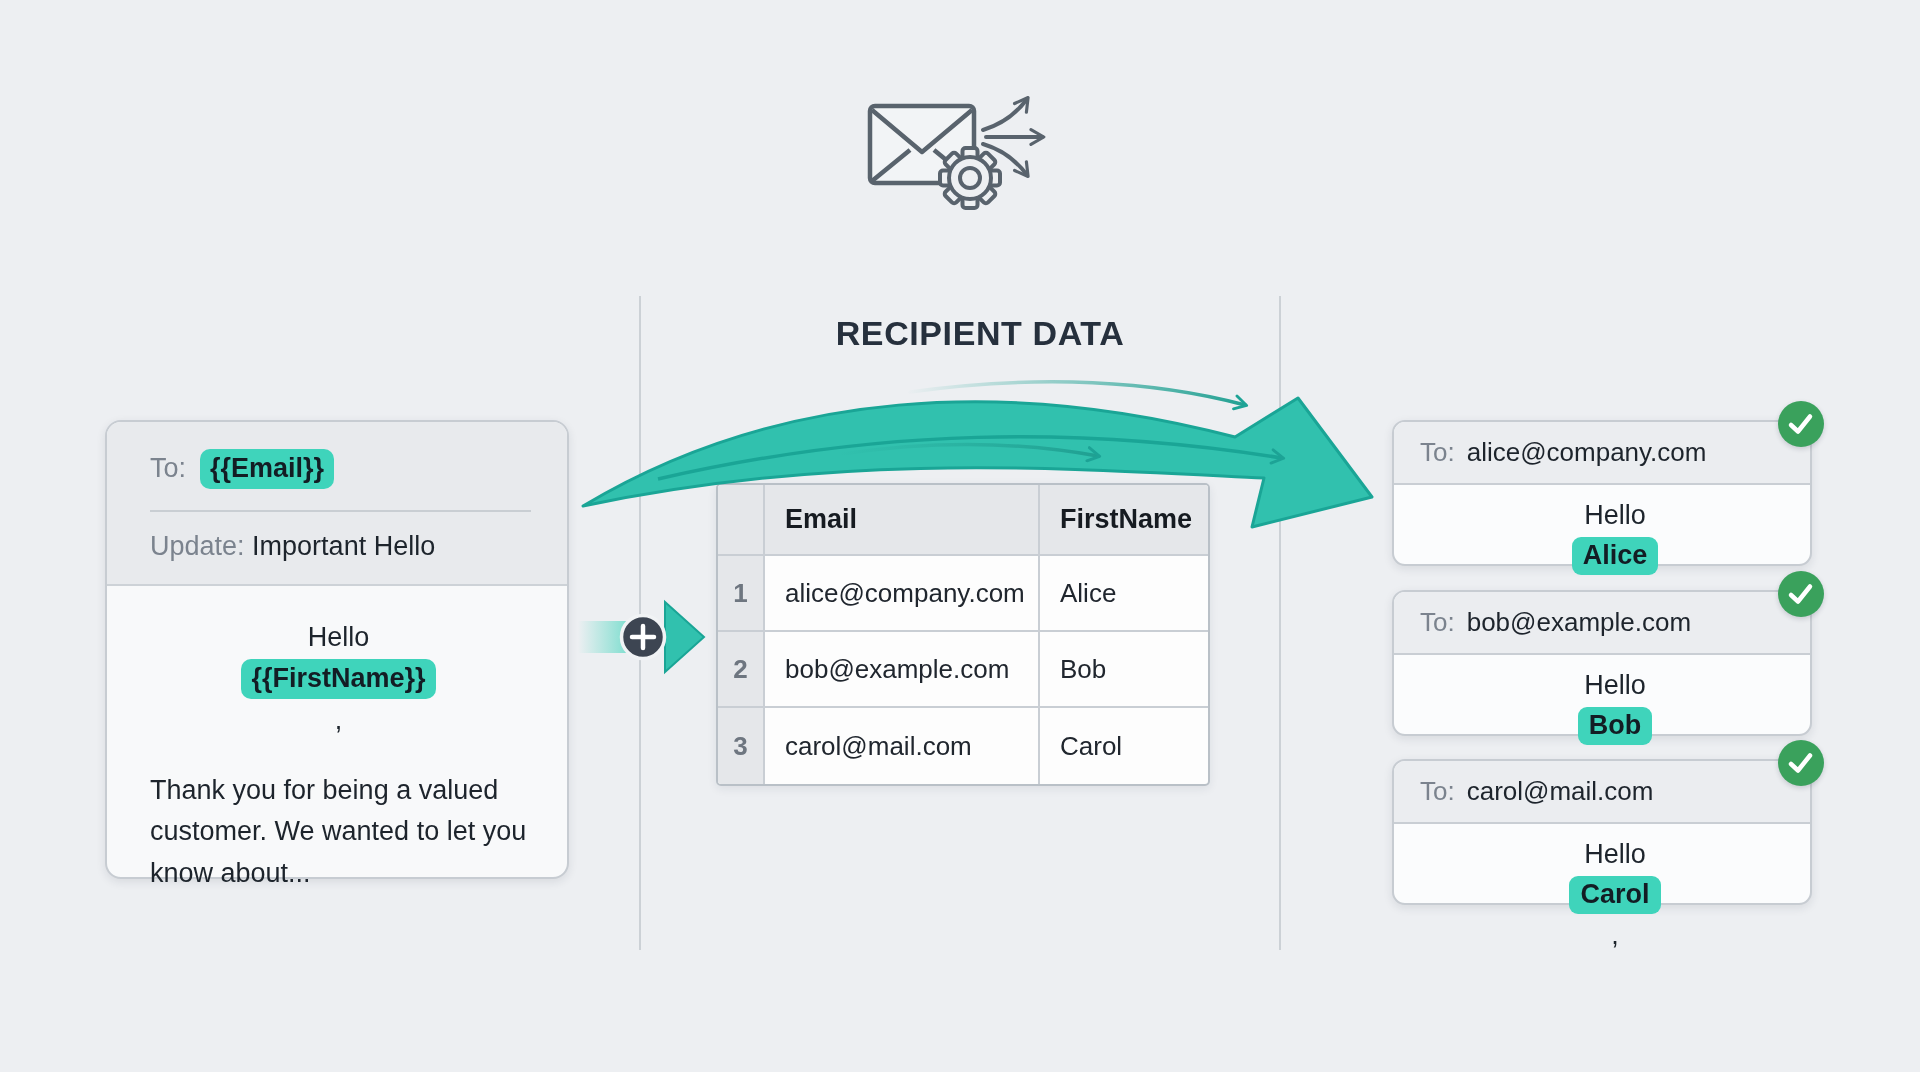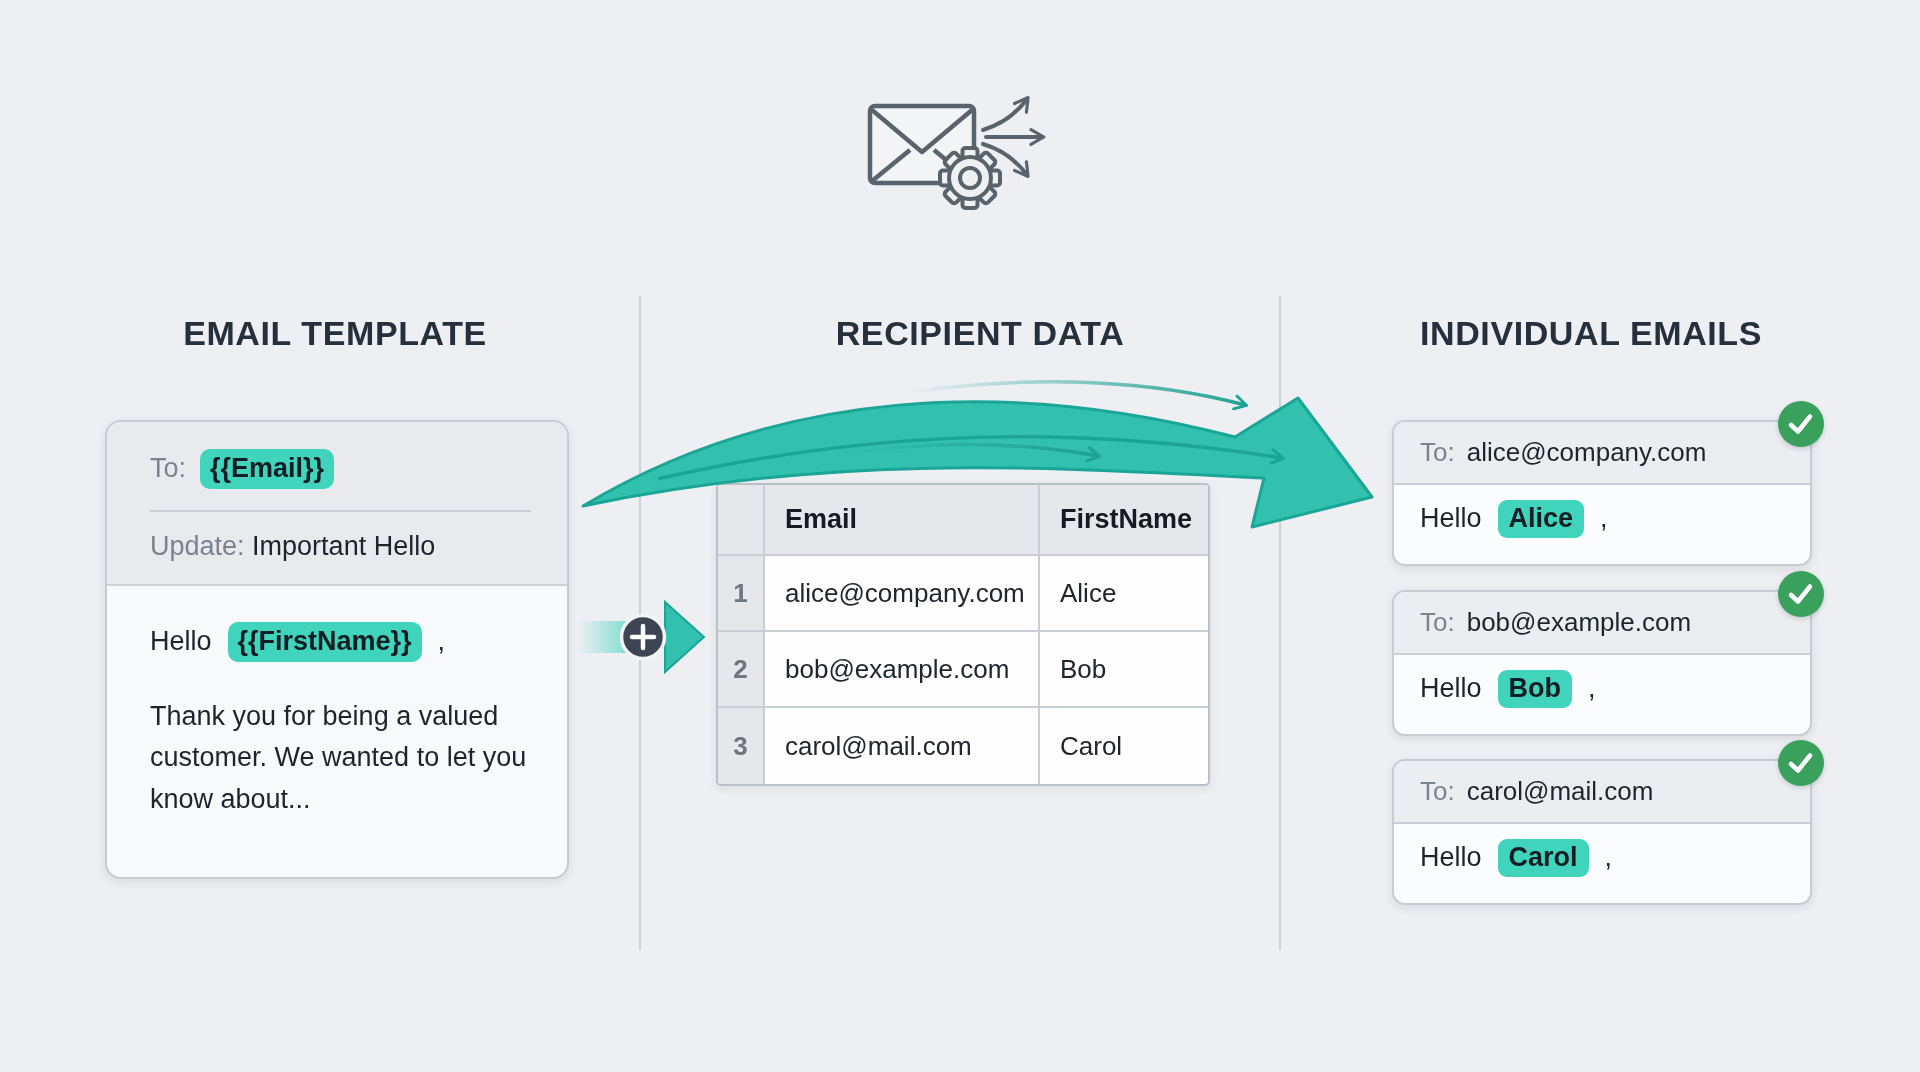--- a/index.html
+++ b/index.html
@@ -22,21 +22,21 @@
   
   #template-card{left:105px;top:420px;width:460px;height:455px;}
   #template-card .hd{background:#e8eaed;border-radius:14px 14px 0 0;
     padding:27px 36px 22px 43px;border-bottom:2px solid #cdd2d7;}
   .to-row{display:flex;align-items:center;gap:14px;font-size:27px;}
   .muted{color:#7b838e;}
   .dark-text{color:#1d242c;}
   #template-card .rule{border:0;border-top:2px solid #c9ced3;margin:21px 0 19px;}
   .subject-row{font-size:27px;}
   #template-card .bd{padding:36px 40px 0 43px;font-size:27px;color:#1d242c;}
-  .greet-row{display:flex;align-items:center;gap:16px;}
+  .greet-row{display:flex;align-items:center;gap:6px;flex-direction:column;}
   .para{margin-top:34px;line-height:1.55;width:382px;}
 
   
   #recipient-table{position:absolute;left:716px;top:483px;width:490px;
     border:2px solid #b9c0c7;border-radius:5px;background:#fdfdfd;overflow:hidden;
     box-shadow:0 3px 10px rgba(30,40,60,.08);
     display:grid;grid-template-columns:47px 275px 1fr;grid-template-rows:71px 76px 76px 76px;}
   .t-cell{display:flex;align-items:center;border-right:2px solid #c9ced4;
     border-bottom:2px solid #c9ced4;font-size:26px;color:#20262e;padding-left:20px;}
   .t-cell.last-col{border-right:0;}
@@ -90,23 +90,21 @@
       <circle r="21" fill="#eef0f2" stroke="#59636d" stroke-width="4"></circle>
       <circle r="10" fill="#eef0f2" stroke="#59636d" stroke-width="4"></circle>
     </g>
     <g fill="none" stroke="#59636d" stroke-width="4" stroke-linecap="round">
       <path d="M131 44 C151 38 164 28 175 13" marker-end="url(#chevD)"></path>
       <path d="M134 51 L190 51" marker-end="url(#chevD)"></path>
       <path d="M131 58 C151 64 164 74 175 89" marker-end="url(#chevD)"></path>
     </g>
   </svg>
 
-  <div class="sec-heading" style="left:335px;">EMAIL TEMPLATE</div>
   <div class="sec-heading" style="left:980px;">RECIPIENT DATA</div>
-  <div class="sec-heading" style="left:1591px;">INDIVIDUAL EMAILS</div>
 
   <div class="vdivider" style="left:639px;"></div>
   <div class="vdivider" style="left:1279px;"></div>
 
   <div class="card" id="template-card">
     <div class="hd">
       <div class="to-row">
         <span class="muted">To:</span>
         <span class="chip">{{Email}}</span>
       </div>

